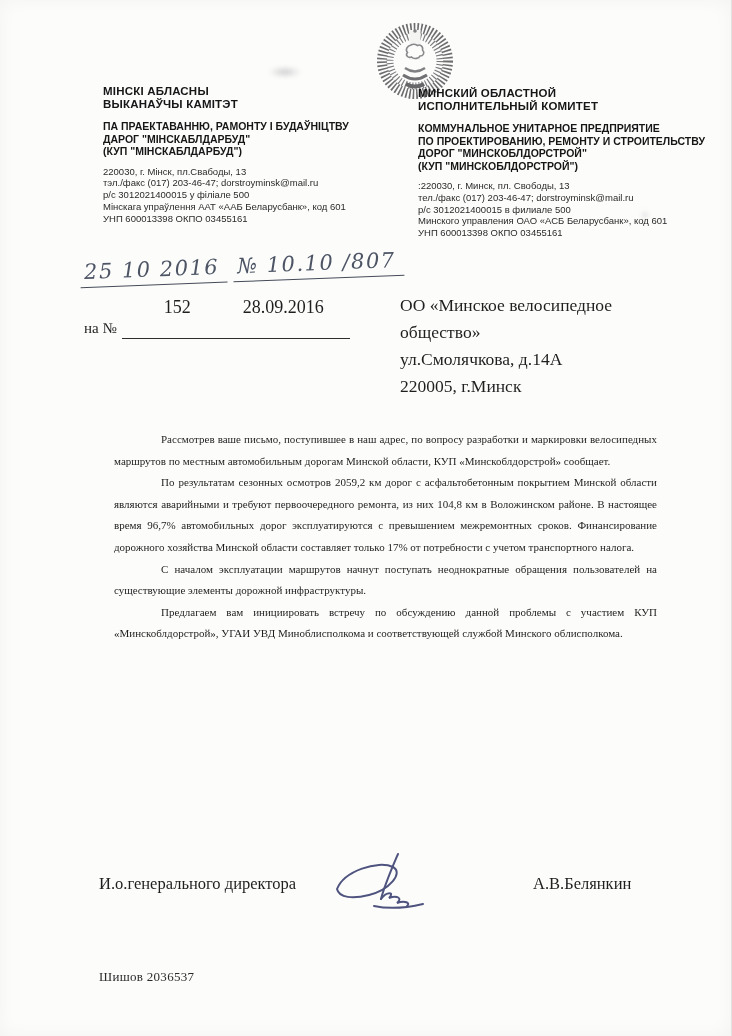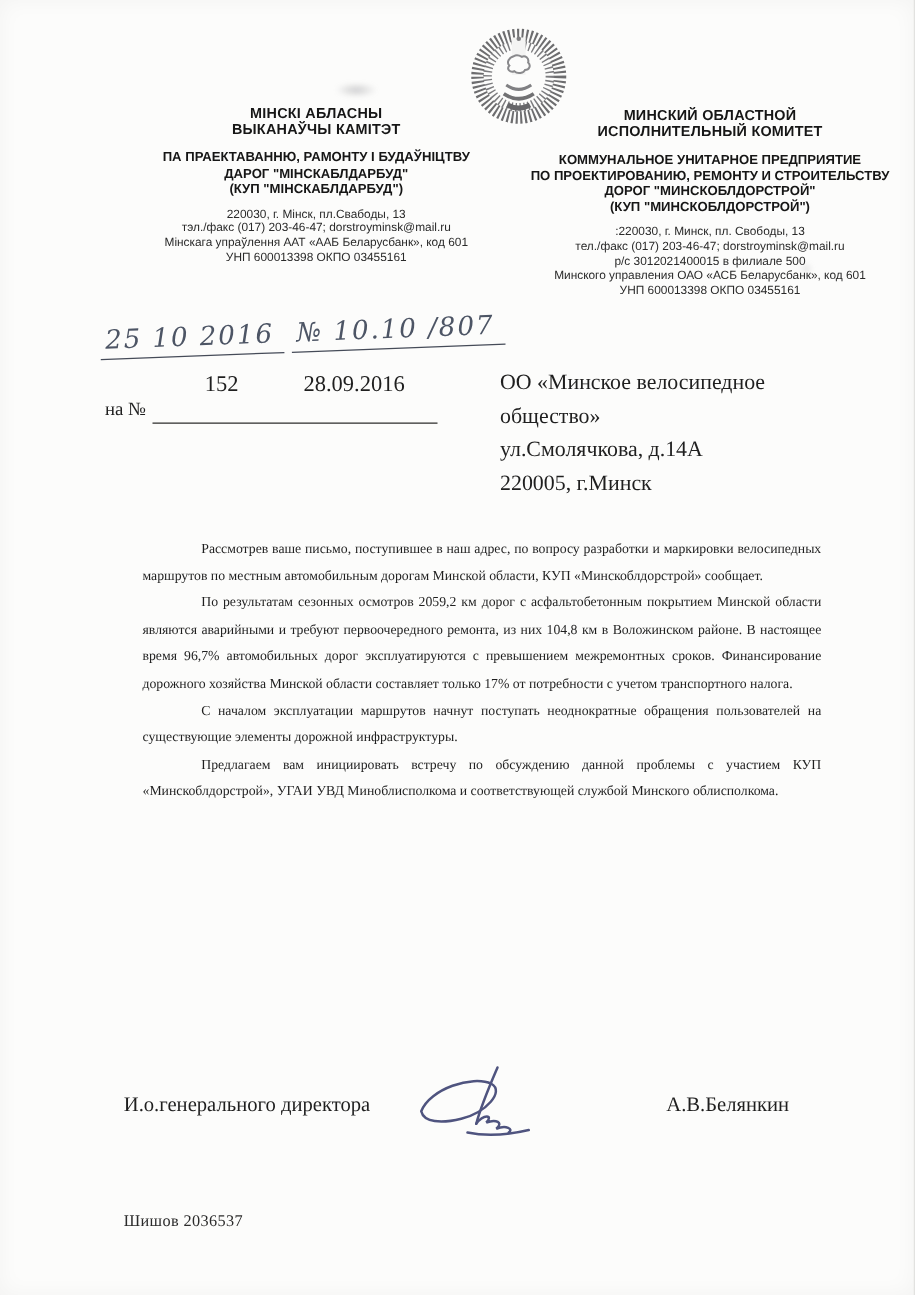--- a/index.html
+++ b/index.html
@@ -6,21 +6,21 @@
   html,body { background:#e9e9e9; }
   .page {
     position:relative; width:732px; height:1036px;
     background:#fcfcfb; overflow:hidden;
     font-family:"Liberation Serif", serif; color:#1f1f1f;
     box-shadow: inset 0 0 18px rgba(0,0,0,0.04);
     border-right:1px solid #e2e2e0;
   }
   
   .emblem { position:absolute; left:374px; top:20px; width:82px; height:82px; filter:blur(0.3px); opacity:.88; }
-  .lh-col { position:absolute; top:85px; width:300px; text-align:center;
+  .lh-col { position:absolute; top:85px; width:300px; 
             font-family:"Liberation Sans", sans-serif; color:#161616; }
   .lh-left  { left:103px; }
   .lh-right { left:418px; top:87px; }
   .lh-committee div { font-size:11.5px; font-weight:bold; line-height:13px; letter-spacing:.2px; }
   .lh-company { margin-top:9px; }
   .lh-company div { font-size:10.5px; font-weight:bold; line-height:12.5px; }
   .lh-address { margin-top:8px; }
   .lh-address div { font-size:9.5px; line-height:11.8px; color:#2a2a2a; }
   
   .handwritten {
@@ -80,20 +80,21 @@
       <div>ВЫКАНАЎЧЫ КАМІТЭТ</div>
     </div>
     <div class="lh-company">
       <div>ПА ПРАЕКТАВАННЮ, РАМОНТУ І БУДАЎНІЦТВУ</div>
       <div>ДАРОГ "МІНСКАБЛДАРБУД"</div>
       <div>(КУП "МІНСКАБЛДАРБУД")</div>
     </div>
     <div class="lh-address">
       <div>220030, г. Мінск, пл.Свабоды, 13</div>
       <div>тэл./факс (017) 203-46-47; dorstroyminsk@mail.ru</div>
+      <div>р/с 3012021400015  у філіале 500</div>
       <div>Мінскага упраўлення ААТ «ААБ Беларусбанк», код 601</div>
       <div>УНП 600013398  ОКПО 03455161</div>
     </div>
   </div>
 
   <div class="lh-col lh-right">
     <div class="lh-committee">
       <div>МИНСКИЙ ОБЛАСТНОЙ</div>
       <div>ИСПОЛНИТЕЛЬНЫЙ КОМИТЕТ</div>
     </div>

